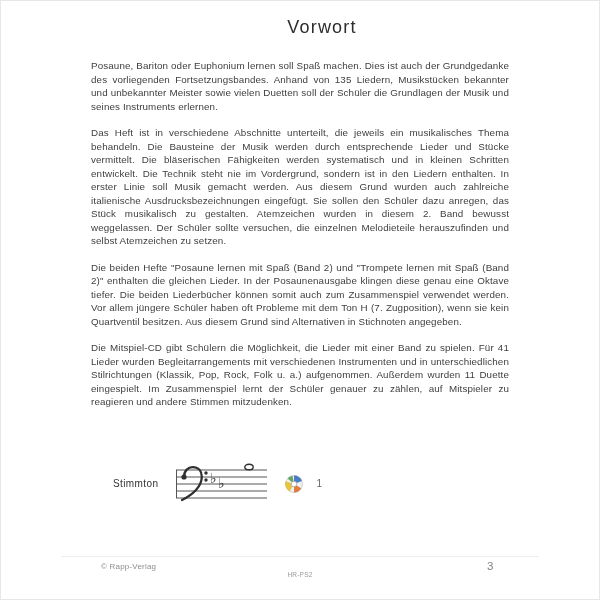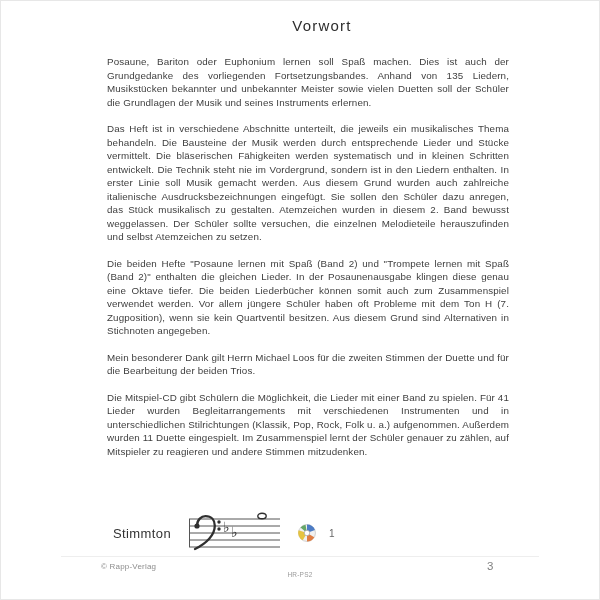--- a/index.html
+++ b/index.html
@@ -9,50 +9,50 @@
     height: 600px;
     background: #ffffff;
     box-sizing: border-box;
     border: 1px solid #e7e7e7;
     overflow: hidden;
     font-family: "Liberation Sans", sans-serif;
     color: #3e3e3e;
   }
   .page-title {
     text-align: center;
-    font-size: 15px;
+    font-size: 18px;
     font-weight: 500;
     letter-spacing: 1.2px;
     color: #2d2d2d;
     margin: 16px 0 21px 0;
     padding-left: 44px;
   }
   .body-text {
     margin: 0 90px;
   }
   .body-text p {
     font-size: 9.8px;
     line-height: 13.5px;
     letter-spacing: 0.12px;
     text-align: justify;
-    margin: 0 0 13px 16px;
+    margin: 0 0 13px 0;
     color: #3e3e3e;
   }
   .signature {
     margin: 18px 0 0 278px;
     font-size: 9.8px;
     color: #4a4a4a;
   }
   .tuning-row {
     display: flex;
     align-items: center;
     margin: 52px 0 0 112px;
   }
   .tuning-label {
-    font-size: 13px;
+    font-size: 10px;
     letter-spacing: 0.4px;
     color: #333333;
     margin-right: 15px;
   }
   .staff-svg { display: block; }
   .cd-wrap { margin-left: 16px; display: flex; align-items: center; }
   .track-number {
     margin-left: 13px;
     font-size: 10px;
     color: #666666;
@@ -93,21 +93,20 @@
 <body>
 
 <div class="page">
 
   <h1 class="page-title">Vorwort</h1>
 
   <div class="body-text">
     <p>Posaune, Bariton oder Euphonium lernen soll Spaß machen. Dies ist auch der Grundgedanke des vorliegenden Fortsetzungsbandes. Anhand von 135 Liedern, Musikstücken bekannter und unbekannter Meister sowie vielen Duetten soll der Schüler die Grundlagen der Musik und seines Instruments erlernen.</p>
     <p>Das Heft ist in verschiedene Abschnitte unterteilt, die jeweils ein musikalisches Thema behandeln. Die Bausteine der Musik werden durch entsprechende Lieder und Stücke vermittelt. Die bläserischen Fähigkeiten werden systematisch und in kleinen Schritten entwickelt. Die Technik steht nie im Vordergrund, sondern ist in den Liedern enthalten. In erster Linie soll Musik gemacht werden. Aus diesem Grund wurden auch zahlreiche italienische Ausdrucksbezeichnungen eingefügt. Sie sollen den Schüler dazu anregen, das Stück musikalisch zu gestalten. Atemzeichen wurden in diesem 2. Band bewusst weggelassen. Der Schüler sollte versuchen, die einzelnen Melodieteile herauszufinden und selbst Atemzeichen zu setzen.</p>
     <p>Die beiden Hefte "Posaune lernen mit Spaß (Band 2) und "Trompete lernen mit Spaß (Band 2)" enthalten die gleichen Lieder. In der Posaunenausgabe klingen diese genau eine Oktave tiefer. Die beiden Liederbücher können somit auch zum Zusammenspiel verwendet werden. Vor allem jüngere Schüler haben oft Probleme mit dem Ton H (7. Zugposition), wenn sie kein Quartventil besitzen. Aus diesem Grund sind Alternativen in Stichnoten angegeben.</p>
-    <p>Mein besonderer Dank gilt Herrn Michael Loos für die zweiten Stimmen der Duette und für die Bearbeitung der beiden Trios.</p>
     <p>Die Mitspiel-CD gibt Schülern die Möglichkeit, die Lieder mit einer Band zu spielen. Für 41 Lieder wurden Begleitarrangements mit verschiedenen Instrumenten und in unterschiedlichen Stilrichtungen (Klassik, Pop, Rock, Folk u. a.) aufgenommen. Außerdem wurden 11 Duette eingespielt. Im Zusammenspiel lernt der Schüler genauer zu zählen, auf Mitspieler zu reagieren und andere Stimmen mitzudenken.</p>
   </div>
 
   <div class="tuning-row">
     <span class="tuning-label">Stimmton</span>
 
     <svg class="staff-svg" width="96" height="46" viewBox="0 0 96 46">
 
       <g stroke="#555555" stroke-width="1">
         <line x1="3" y1="9" x2="94" y2="9"></line>

